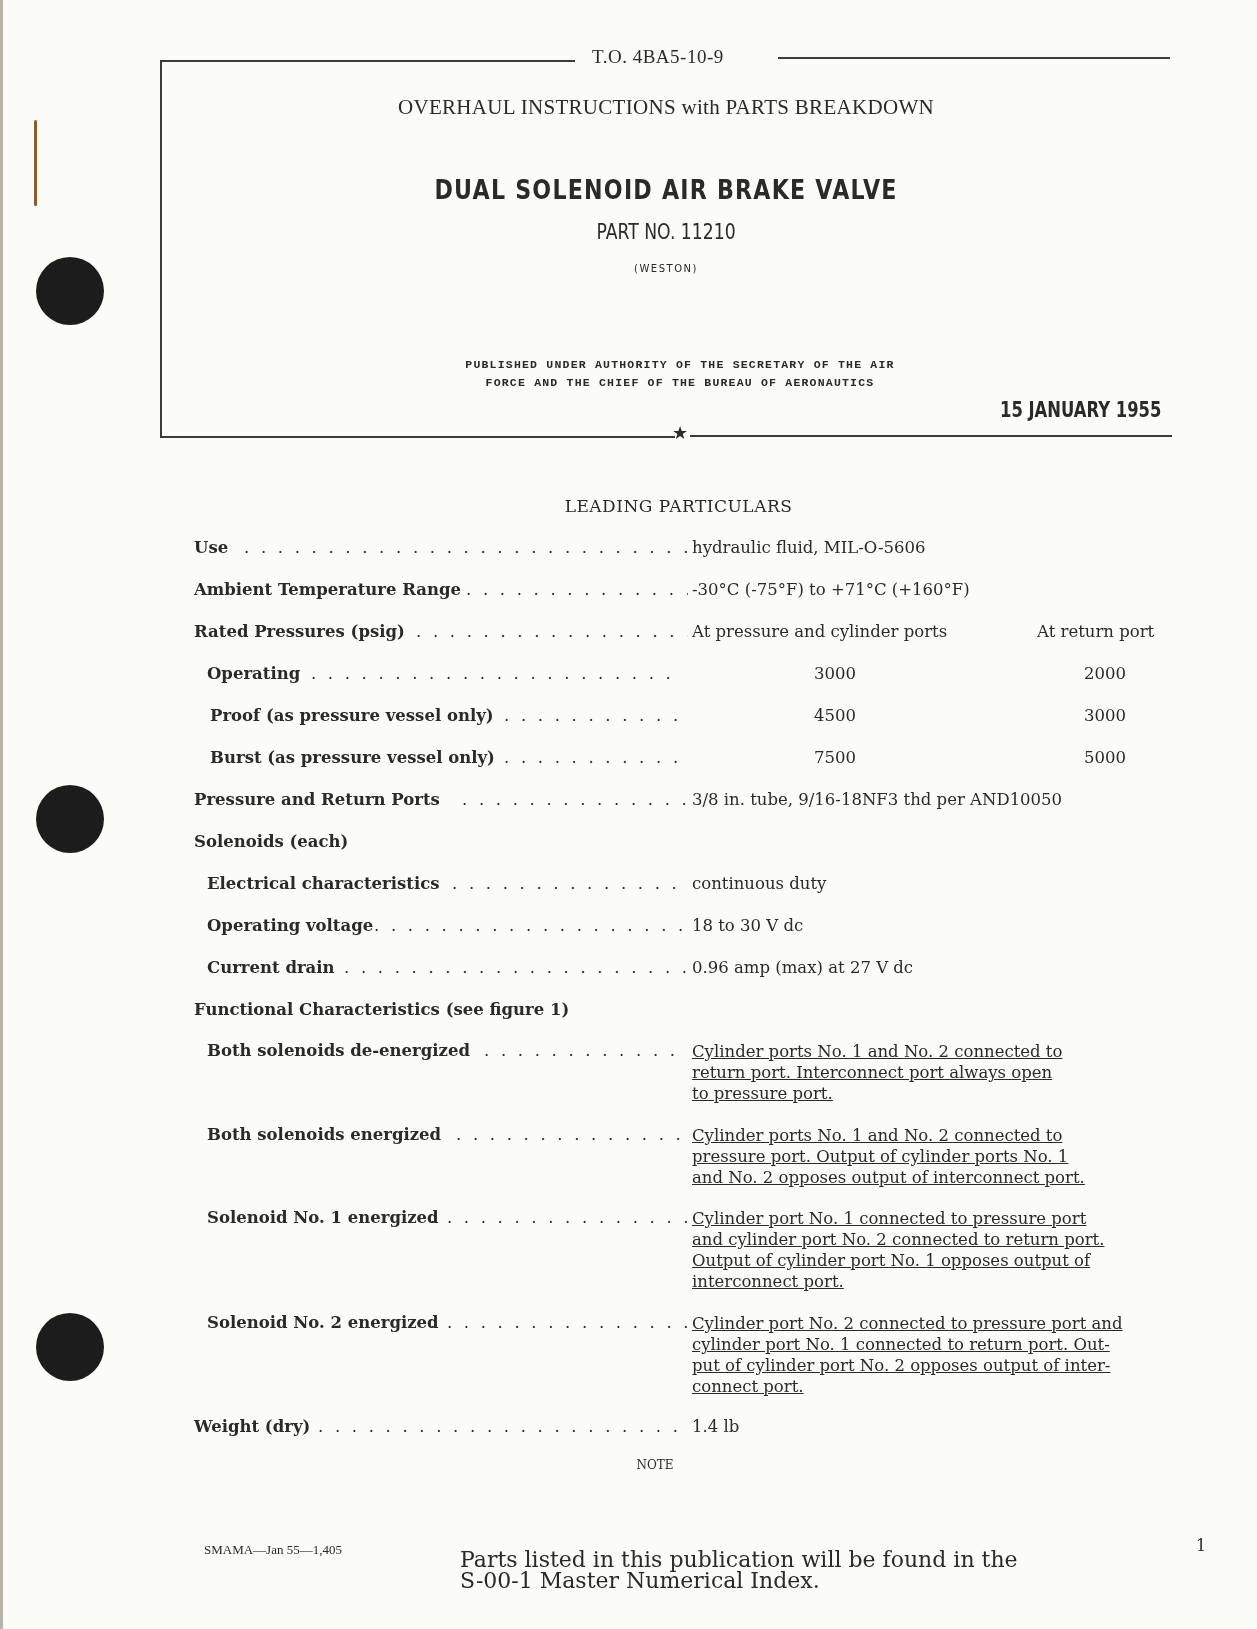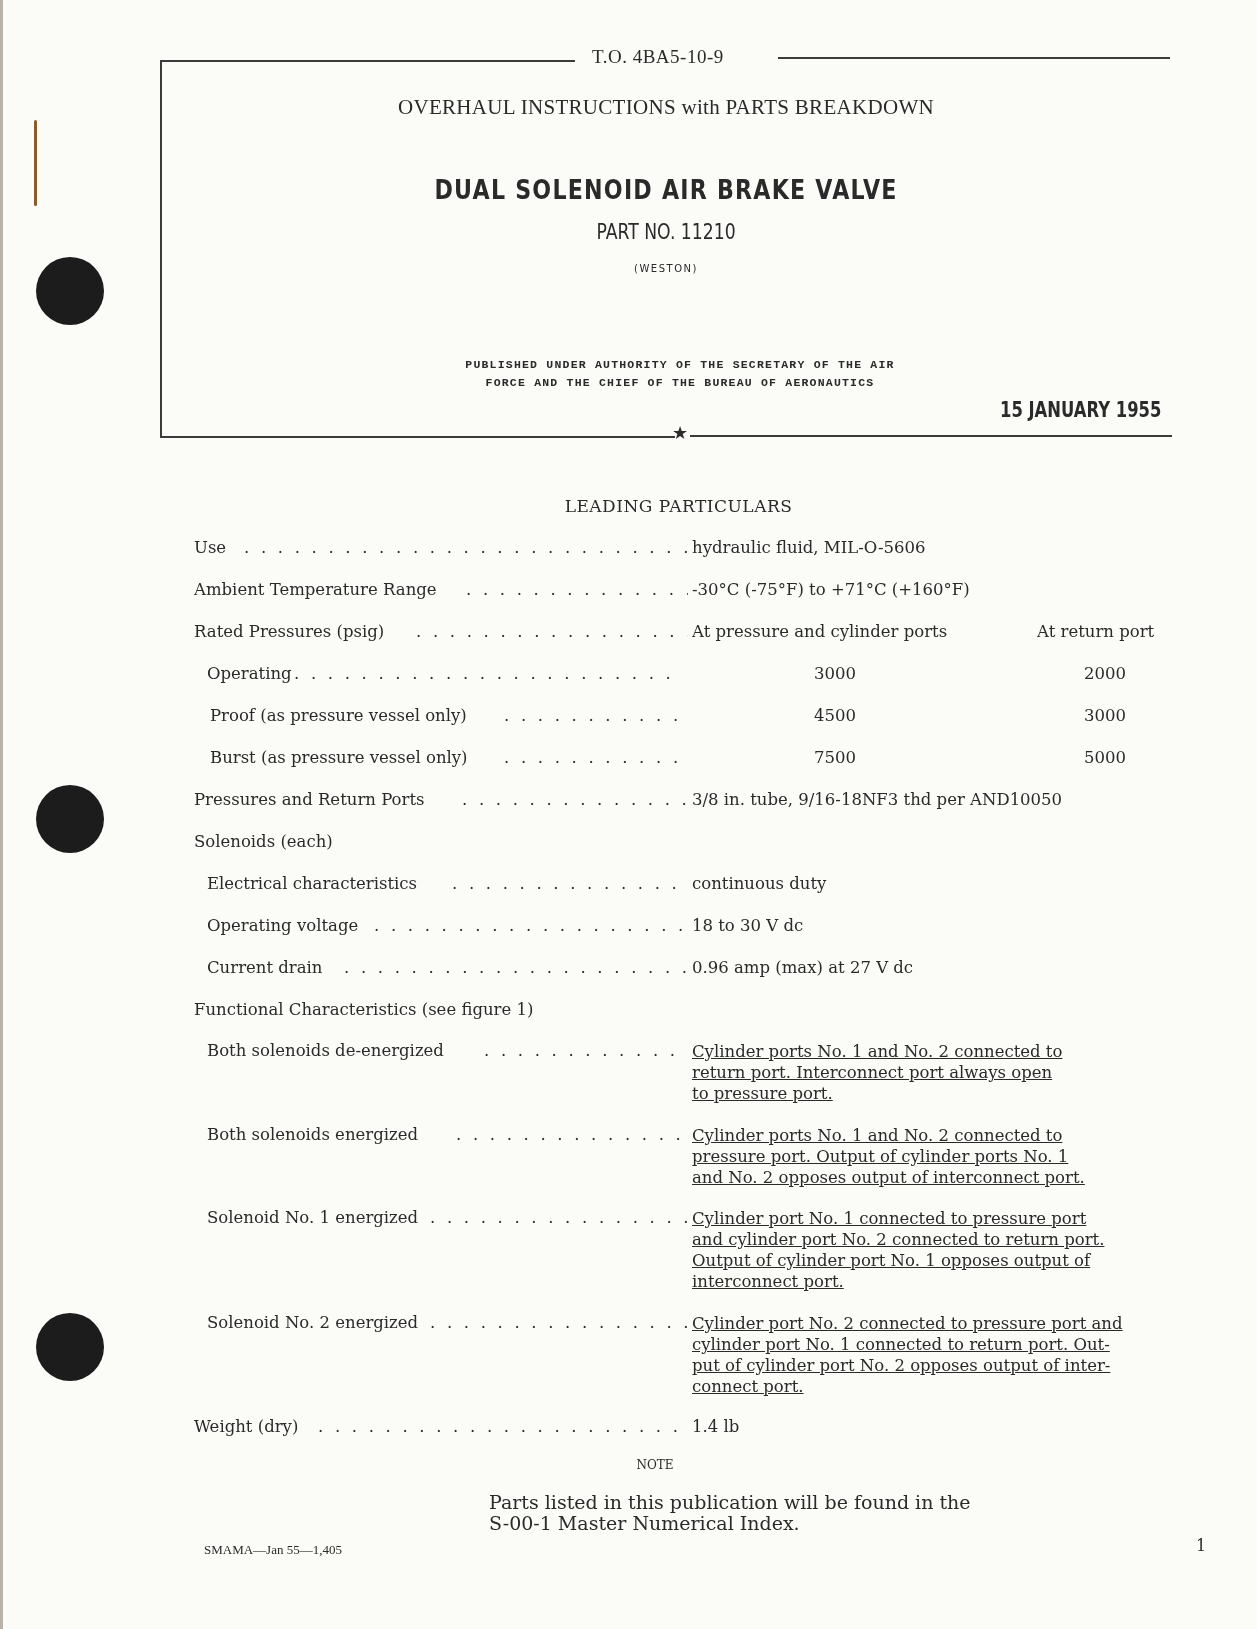--- a/index.html
+++ b/index.html
@@ -24,29 +24,29 @@
     .star { left: 672px; top: 424px; font-size: 18px; color: #2a2a2a; line-height: 18px; }
     .ovh { top: 95px; left: 160px; width: 1012px; text-align: center; font-family: "Liberation Serif", serif; font-size: 21px; letter-spacing: 0.3px; }
     .title { top: 174px; left: 160px; width: 1012px; text-align: center; font-family: "DejaVu Sans", sans-serif; font-weight: bold; font-size: 27px; letter-spacing: 1.5px; transform: scaleX(0.82); }
     .partno { top: 220px; left: 160px; width: 1012px; text-align: center; font-family: "DejaVu Sans", sans-serif; font-size: 21px; transform: scaleX(0.82); }
     .weston { top: 263px; left: 160px; width: 1012px; text-align: center; font-family: "DejaVu Sans", sans-serif; font-size: 10px; letter-spacing: 1.5px; }
     .auth { left: 430px; width: 500px; text-align: center; font-family: Liberation Mono, monospace; font-weight: bold; font-size: 11.5px; letter-spacing: 1.2px; }
     .date { left: 1000px; top: 398px; font-family: "DejaVu Sans", sans-serif; font-size: 21px; font-weight: bold; transform: scaleX(0.78); transform-origin: left; }
 
     .lp-heading { top: 496px; left: 0; width: 1357px; text-align: center; font-size: 17px; letter-spacing: 0.5px; }
     .row { left: 194px; width: 980px; height: 24px; font-size: 16.5px; }
-    .row .lbl { position: absolute; left: 0; top: 0; white-space: nowrap; }
+    .row .lbl { position: absolute; left: 0; top: 0; white-space: nowrap; font-weight: bold; }
     .row .lbl.indent { left: 13px; }
     .row .dots { position: absolute; top: 0; white-space: nowrap; overflow: hidden; letter-spacing: 3.2px; }
     .row .val { position: absolute; left: 498px; top: 0; white-space: nowrap; }
     .row .v1 { position: absolute; left: 620px; top: 0; }
     .row .v2 { position: absolute; left: 890px; top: 0; }
     .row .vblock { position: absolute; left: 498px; top: 0; width: 480px; line-height: 21px; white-space: pre-line; text-decoration: underline; }
     .note-h { top: 1458px; left: 600px; width: 110px; text-align: center; font-size: 12px; }
-    .note-b { top: 1492px; left: 460px; font-size: 19px; line-height: 21px; white-space: pre-line; margin-left: 29px; }
+    .note-b { top: 1549px; left: 460px; font-size: 22px; line-height: 21px; white-space: pre-line; }
     .footer { top: 1542px; left: 204px; font-family: "Liberation Serif", serif; font-size: 13px; }
     .pagenum { top: 1536px; left: 1196px; font-size: 16px; }
   </style>
 </head>
 <body>
 
 <div class="abs edge"></div>
 <div class="abs stain"></div>
 <div class="abs hole" style="top:257px"></div>
 <div class="abs hole" style="top:785px"></div>
@@ -103,21 +103,21 @@
   <span class="v2">3000</span>
 </div>
 <div class="abs row" style="top:748px">
   <span class="lbl indent" style="left:16px">Burst (as pressure vessel only)</span>
   <span class="dots" style="left:310px;width:180px">. . . . . . . . . . . . . . . . . . . . . . . . . . . . . . . . . . . . . . . . . . . . . . .</span>
   <span class="v1">7500</span>
   <span class="v2">5000</span>
 </div>
 
 <div class="abs row" style="top:790px">
-  <span class="lbl">Pressures and Return Ports</span>
+  <span class="lbl">Pressure and Return Ports</span>
   <span class="dots" style="left:268px;width:226px">. . . . . . . . . . . . . . . . . . . . . . . . . . . . . . . . . . . . . . . . . . . . . . .</span>
   <span class="val">3/8 in. tube, 9/16-18NF3 thd per AND10050</span>
 </div>
 
 <div class="abs row" style="top:832px">
   <span class="lbl">Solenoids (each)</span>
 </div>
 <div class="abs row" style="top:874px">
   <span class="lbl indent">Electrical characteristics</span>
   <span class="dots" style="left:258px;width:236px">. . . . . . . . . . . . . . . . . . . . . . . . . . . . . . . . . . . . . . . . . . . . . . .</span>

